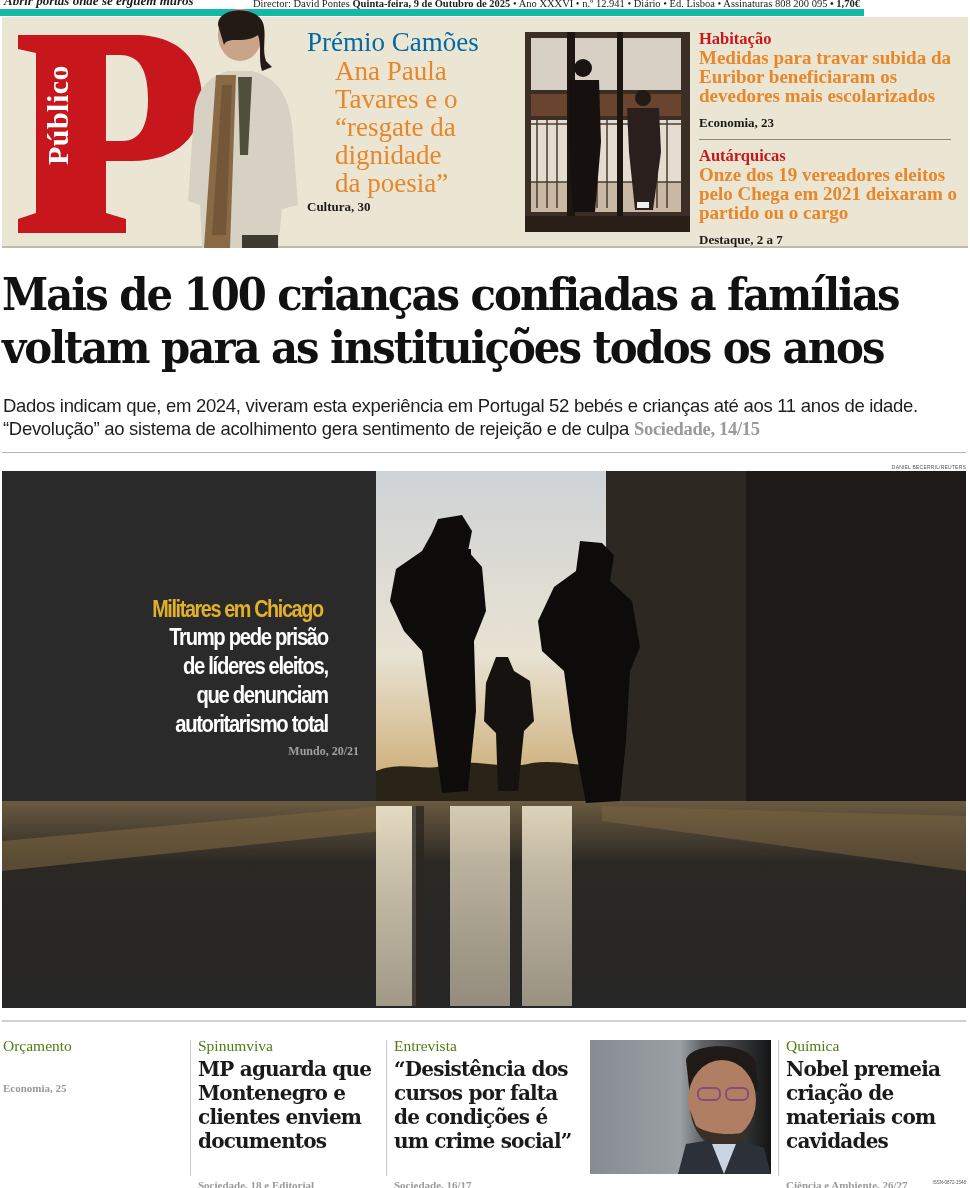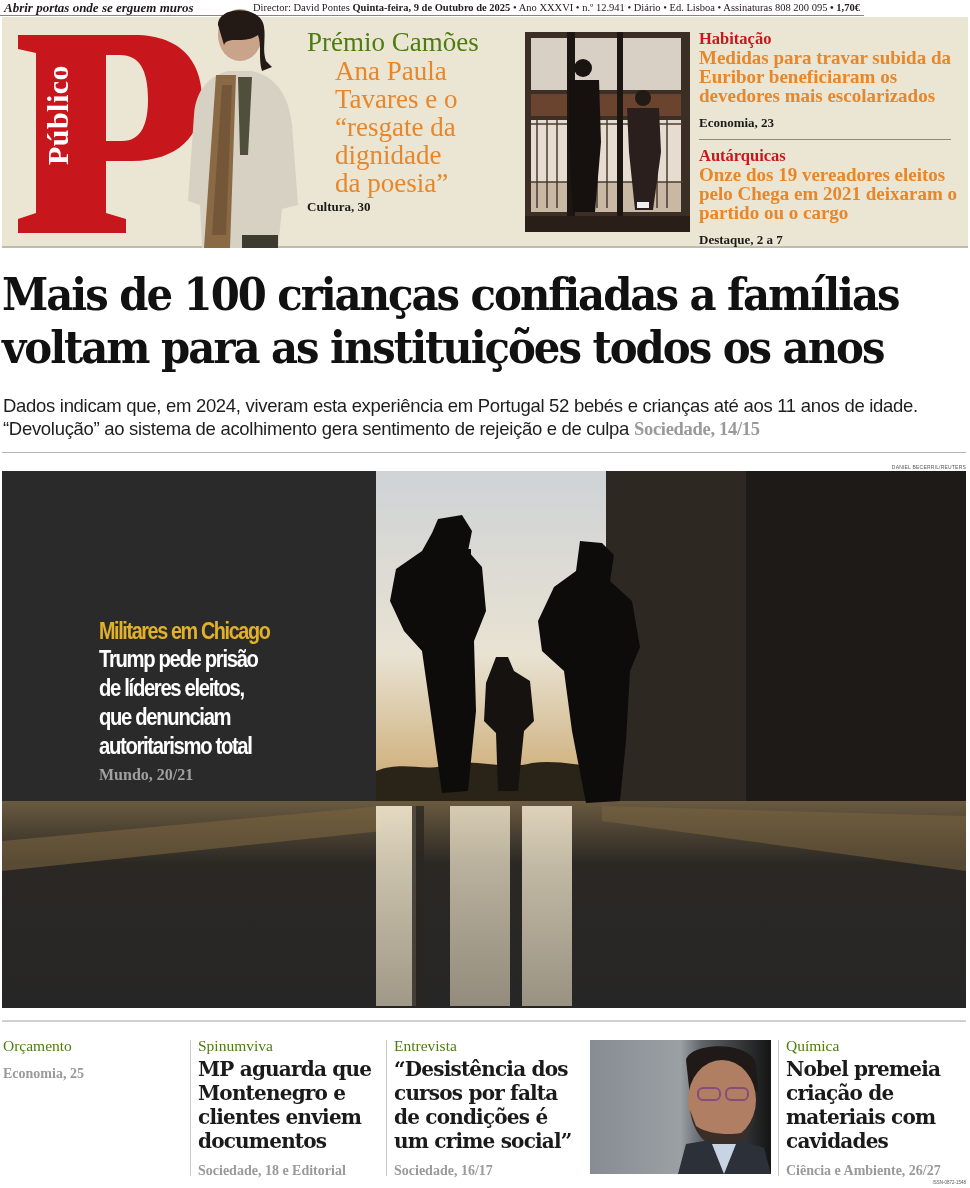--- a/index.html
+++ b/index.html
@@ -1,36 +1,36 @@
 <!DOCTYPE html>
 <html><head>
 <meta charset="utf-8">
 <style>
   * { box-sizing: border-box; margin: 0; padding: 0; }
   html, body { width: 970px; height: 1188px; background: #ffffff; overflow: hidden; }
   body { position: relative; font-family: "DejaVu Serif", serif; color: #1a1a1a; }
 
   
-  .topbar { position: absolute; left: 0; top: 0; width: 864px; height: 16px; display: flex; align-items: center; justify-content: space-between; padding: 0 4px 0 4px; font-size: 10.5px; border-bottom: 1px solid #14b8a6; }
+  .topbar { position: absolute; left: 0; top: 0; width: 864px; height: 16px; display: flex; align-items: flex-end; justify-content: space-between; padding: 0 4px 0 4px; font-size: 10.5px; border-bottom: 7px solid #14b8a6; }
   .slogan { font-family: "Liberation Serif", serif; font-weight: bold; font-style: italic; font-size: 13px; color: #1a1a1a; }
   .meta { font-family: "Liberation Serif", serif; font-size: 10.5px; color: #222; white-space: nowrap; }
   .meta b { font-weight: bold; }
 
   
   .masthead { position: absolute; left: 2px; top: 17px; width: 966px; height: 231px; background: #ebe6d3; border-bottom: 2px solid #bdbab0; }
   .logo-p { position: absolute; left: 12px; top: 10px; width: 190px; height: 210px; }
   .logo-p svg { width: 100%; height: 100%; }
   .logo-word { position: absolute; left: 36px; top: 28px; width: 40px; height: 140px; display: flex; align-items: center; justify-content: center; }
   .logo-word span { display: block; transform: rotate(-90deg); font-family: "Liberation Serif", serif; font-weight: bold; color: #ffffff; font-size: 30px; white-space: nowrap; letter-spacing: 0.5px; }
 
   .woman-photo { position: absolute; left: 180px; top: -12px; width: 120px; height: 243px; }
   .woman-photo svg { width: 100%; height: 100%; }
 
   .camoes { position: absolute; left: 305px; top: 10px; width: 215px; font-family: "Liberation Serif", serif; }
-  .camoes .kicker { color: #4d7c0f; font-size: 27px; line-height: 30px; }
+  .camoes .kicker { color: #0369a1; font-size: 27px; line-height: 30px; }
   .camoes .headline { color: #e8862a; font-size: 27px; line-height: 28px; margin-left: 28px; }
   .camoes .ref { font-size: 13px; font-weight: bold; color: #1a1a1a; margin-top: 2px; }
 
   .balcony-photo { position: absolute; left: 523px; top: 15px; width: 165px; height: 200px; background: #2b221c; overflow: hidden; }
   .balcony-photo svg { width: 100%; height: 100%; }
 
   .side-stories { position: absolute; left: 697px; top: 12px; width: 262px; font-family: "Liberation Serif", serif; }
   .side-story .kicker { color: #c8161d; font-weight: bold; font-size: 16.5px; line-height: 19px; }
   .side-story .headline { color: #e8862a; font-weight: bold; font-size: 19px; line-height: 19px; }
   .side-story .ref { font-weight: bold; font-size: 13px; color: #1a1a1a; margin-top: 10px; }
@@ -40,32 +40,32 @@
   .main-headline { position: absolute; left: 2px; top: 268px; width: 968px; font-family: "DejaVu Serif", serif; font-weight: bold; font-size: 45px; line-height: 53px; letter-spacing: -2.2px; color: #111; transform: scaleX(0.93); transform-origin: left top; white-space: nowrap; }
   .main-dek { position: absolute; left: 3px; top: 395px; width: 965px; font-family: "Liberation Sans", sans-serif; font-size: 18.5px; line-height: 22.5px; color: #1e1e1e; letter-spacing: -0.3px; }
   .main-dek .ref { color: #9a9a9a; font-family: "Liberation Serif", serif; font-weight: bold; }
   .rule-1 { position: absolute; left: 2px; top: 452px; width: 964px; height: 1px; background: #b5b5b5; }
 
   .credit { position: absolute; right: 4px; top: 464px; font-family: "Liberation Sans", sans-serif; font-size: 5px; color: #555; letter-spacing: 0.2px; }
 
   
   .hero { position: absolute; left: 2px; top: 471px; width: 964px; height: 537px; background: #2a2a2a; overflow: hidden; }
   .hero svg { position: absolute; left: 0; top: 0; width: 100%; height: 100%; }
-  .hero-text { position: absolute; left: 97px; top: 146px; width: 260px; font-family: "Liberation Sans", sans-serif; }
+  .hero-text { position: absolute; left: 97px; top: 124px; width: 260px; font-family: "Liberation Sans", sans-serif; text-align: right; }
   .hero-text .kicker { color: #e2b12a; font-weight: bold; font-size: 23px; line-height: 28px; letter-spacing: -1.6px; transform: scaleX(0.86); transform-origin: left; white-space: nowrap; }
   .hero-text .headline { color: #ffffff; font-weight: bold; font-size: 23px; line-height: 29px; letter-spacing: -1.5px; transform: scaleX(0.88); transform-origin: left top; white-space: nowrap; }
-  .hero-text .ref { color: #a0a0a0; font-family: "Liberation Serif", serif; font-weight: bold; font-size: 16px; margin-top: 5px; }
+  .hero-text .ref { color: #a0a0a0; font-family: "Liberation Serif", serif; font-weight: bold; font-size: 12px; margin-top: 5px; }
 
   .rule-2 { position: absolute; left: 2px; top: 1020px; width: 964px; height: 2px; background: #d0d0d0; }
 
   
   .teaser { position: absolute; top: 1036px; font-family: "DejaVu Serif", serif; }
   .teaser .kicker { color: #4d7c0f; font-size: 15.5px; line-height: 20px; font-family: "Liberation Serif", serif; }
   .teaser .headline { color: #1a1a1a; font-weight: bold; font-size: 20px; line-height: 24px; letter-spacing: -0.8px; margin-top: 1px; }
-  .teaser .ref { color: #9a9a9a; font-family: "Liberation Serif", serif; font-weight: bold; font-size: 14px; margin-top: 10px; }
+  .teaser .ref { color: #9a9a9a; font-family: "Liberation Serif", serif; font-weight: bold; font-size: 11px; margin-top: 26px; }
   .vsep { position: absolute; top: 1040px; width: 1px; height: 136px; background: #c8c8c8; }
 
   .man-photo { position: absolute; left: 590px; top: 1040px; width: 181px; height: 134px; background: #7d8288; overflow: hidden; }
   .man-photo svg { width: 100%; height: 100%; }
 
   .isbn { position: absolute; right: 4px; top: 1180px; font-family: "Liberation Sans", sans-serif; font-size: 4.5px; color: #555; }
 </style>
 </head>
 <body>
 

